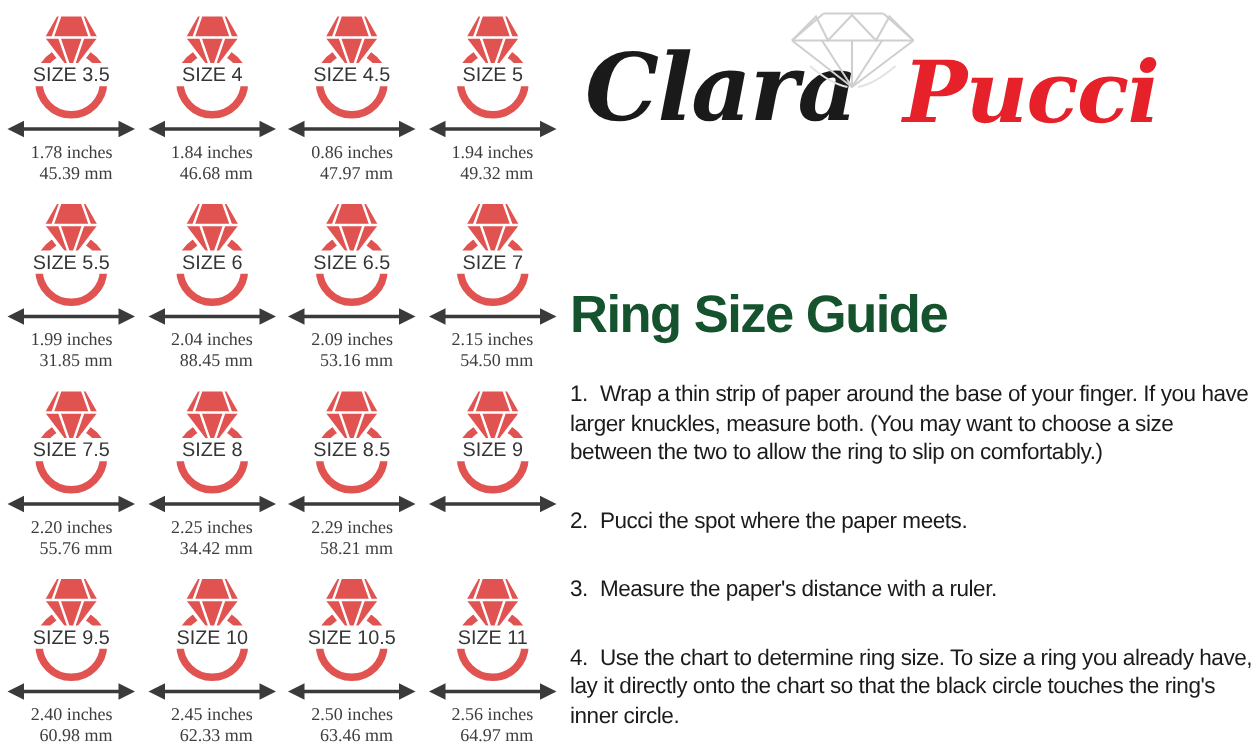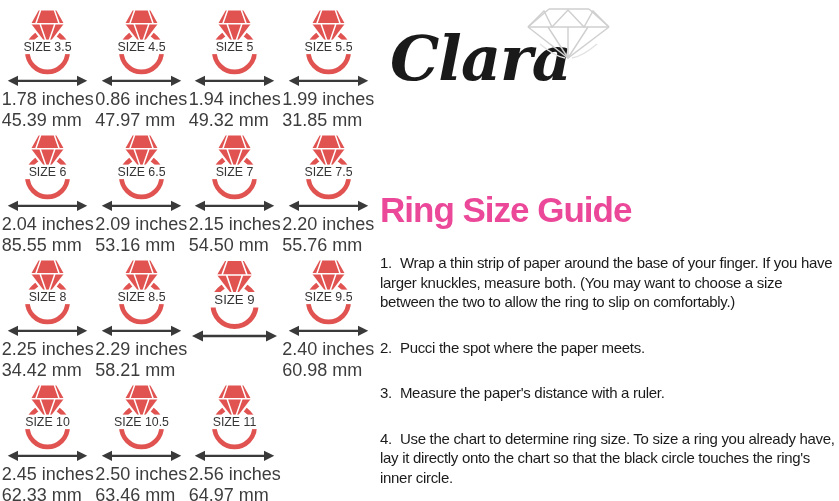--- a/index.html
+++ b/index.html
@@ -23,22 +23,22 @@
   }
   .gem-facets { fill:none; stroke:#ffffff; stroke-width:1.6; stroke-linecap:round; }
   .label-band { fill:#ffffff; }
   .size-label {
     font-family:"Liberation Sans", sans-serif; font-size:13.2px;
     fill:var(--label-color,#353535); text-anchor:middle;
   }
   .arrow-line { stroke:var(--arrow-color,#3a3a3a); stroke-width:2.4; }
   .arrow-head { fill:var(--arrow-color,#3a3a3a); }
   .meas {
-    margin-top:2px; font-size:18px; line-height:1.13;
-    color:var(--meas-color,#3d3d3d); text-align:left;
+    margin-top:2px; font-size:12px; line-height:1.13;
+    color:var(--meas-color,#3d3d3d); text-align:right;font-family:Liberation Serif, serif;
   }
 
   
   .brand-panel { position:absolute; left:374px; top:0; width:465px; height:501px; }
   .logo { position:absolute; left:14px; top:0; width:465px; height:108px;text-align:center; }
   .logo-first {
     position:absolute; left:2px; top:22px;
     font-family:"DejaVu Serif", serif; font-style:italic; font-weight:700;
     font-size:62px; letter-spacing:-1px; color:var(--logo-black,#1a1a1a);
   }
@@ -48,21 +48,21 @@
     font-size:57px; letter-spacing:-1px; color:var(--logo-red,#e62129);
   }
   .logo-diamond { position:absolute; left:128px; top:2px; }
   .logo-diamond path, .logo-diamond polyline {
     fill:none; stroke:var(--diamond-gray,#cfcfcf); stroke-width:1.4;
   }
   .logo-diamond .shine { stroke:#e3e3e3; }
 
   .guide-heading {
     position:absolute; left:6px; top:190px;
-    font-size:35px; font-weight:700; letter-spacing:-1px; color:#ec4899;
+    font-size:35px; font-weight:700; letter-spacing:-1px; color:#14532d;
   }
   .instructions {
     position:absolute; left:6px; top:253px; width:457px;
     font-size:15px; line-height:19.5px; letter-spacing:-0.3px; color:#1b1b1b;
   }
   .instr { margin-bottom:26px; }
   .instr-num { margin-right:8px; }
 </style>
 </head>
 <body>
@@ -91,20 +91,40 @@
     </div>
   </div>
       <div class="cell">
     <svg class="ring-svg" width="93" height="88" viewBox="0 0 93 88" aria-hidden="true">
       <circle class="ring-band" cx="46.5" cy="50" r="21.5"></circle>
       <g>
         <path class="gem-body" d="M29 20 L37 6 L56 6 L64 20 L46.5 43 Z"></path>
         <path class="gem-facets" d="M29 20 H64 M39 6 L34 20 M54 6 L59 20 M46.5 43 L38.5 20 M46.5 43 L54.5 20"></path>
       </g>
       <rect class="label-band" x="2" y="37" width="89" height="15.5"></rect>
+      <text class="size-label" x="46.5" y="49">SIZE 4</text>
+      <g>
+        <line class="arrow-line" x1="13" y1="81" x2="80" y2="81"></line>
+        <polygon class="arrow-head" points="4,81 15,75.5 15,86.5"></polygon>
+        <polygon class="arrow-head" points="89,81 78,75.5 78,86.5"></polygon>
+      </g>
+    </svg>
+    <div class="meas">
+      <div>1.84 inches</div>
+      <div>46.68 mm</div>
+    </div>
+  </div>
+      <div class="cell">
+    <svg class="ring-svg" width="93" height="88" viewBox="0 0 93 88" aria-hidden="true">
+      <circle class="ring-band" cx="46.5" cy="50" r="21.5"></circle>
+      <g>
+        <path class="gem-body" d="M29 20 L37 6 L56 6 L64 20 L46.5 43 Z"></path>
+        <path class="gem-facets" d="M29 20 H64 M39 6 L34 20 M54 6 L59 20 M46.5 43 L38.5 20 M46.5 43 L54.5 20"></path>
+      </g>
+      <rect class="label-band" x="2" y="37" width="89" height="15.5"></rect>
       <text class="size-label" x="46.5" y="49">SIZE 4.5</text>
       <g>
         <line class="arrow-line" x1="13" y1="81" x2="80" y2="81"></line>
         <polygon class="arrow-head" points="4,81 15,75.5 15,86.5"></polygon>
         <polygon class="arrow-head" points="89,81 78,75.5 78,86.5"></polygon>
       </g>
     </svg>
     <div class="meas">
       <div>0.86 inches</div>
       <div>47.97 mm</div>
@@ -160,21 +180,21 @@
       <rect class="label-band" x="2" y="37" width="89" height="15.5"></rect>
       <text class="size-label" x="46.5" y="49">SIZE 6</text>
       <g>
         <line class="arrow-line" x1="13" y1="81" x2="80" y2="81"></line>
         <polygon class="arrow-head" points="4,81 15,75.5 15,86.5"></polygon>
         <polygon class="arrow-head" points="89,81 78,75.5 78,86.5"></polygon>
       </g>
     </svg>
     <div class="meas">
       <div>2.04 inches</div>
-      <div>85.55 mm</div>
+      <div>88.45 mm</div>
     </div>
   </div>
       <div class="cell">
     <svg class="ring-svg" width="93" height="88" viewBox="0 0 93 88" aria-hidden="true">
       <circle class="ring-band" cx="46.5" cy="50" r="21.5"></circle>
       <g>
         <path class="gem-body" d="M29 20 L37 6 L56 6 L64 20 L46.5 43 Z"></path>
         <path class="gem-facets" d="M29 20 H64 M39 6 L34 20 M54 6 L59 20 M46.5 43 L38.5 20 M46.5 43 L54.5 20"></path>
       </g>
       <rect class="label-band" x="2" y="37" width="89" height="15.5"></rect>
@@ -374,20 +394,21 @@
       <span class="logo-first">Clara</span>
       <svg class="logo-diamond" width="105" height="60" viewBox="0 0 105 60" aria-hidden="true">
         <path d="M33 7 H73"></path>
         <path d="M33 7 L12 25 M73 7 L93 25"></path>
         <path d="M12 25 H93"></path>
         <polyline points="12,25 28,9 36,25 52,8 68,25 77,9 93,25"></polyline>
         <path d="M12 25 L52 56 L93 25"></path>
         <path d="M32 25 L52 56 M52 25 L52 56 M72 25 L52 56"></path>
         <path class="shine" d="M24 42 Q38 54 49 56 M81 42 Q67 54 56 56"></path>
       </svg>
+      <span class="logo-second">Pucci</span>
     </div>
 
     <div class="guide-heading">Ring Size Guide</div>
 
     <div class="instructions">
         <div class="instr">
     <span class="instr-num">1.</span><span>Wrap a thin strip of paper around the base of your finger. If you have larger knuckles, measure both. (You may want to choose a size between the two to allow the ring to slip on comfortably.)</span>
   </div>
         <div class="instr">
     <span class="instr-num">2.</span><span>Pucci the spot where the paper meets.</span>

